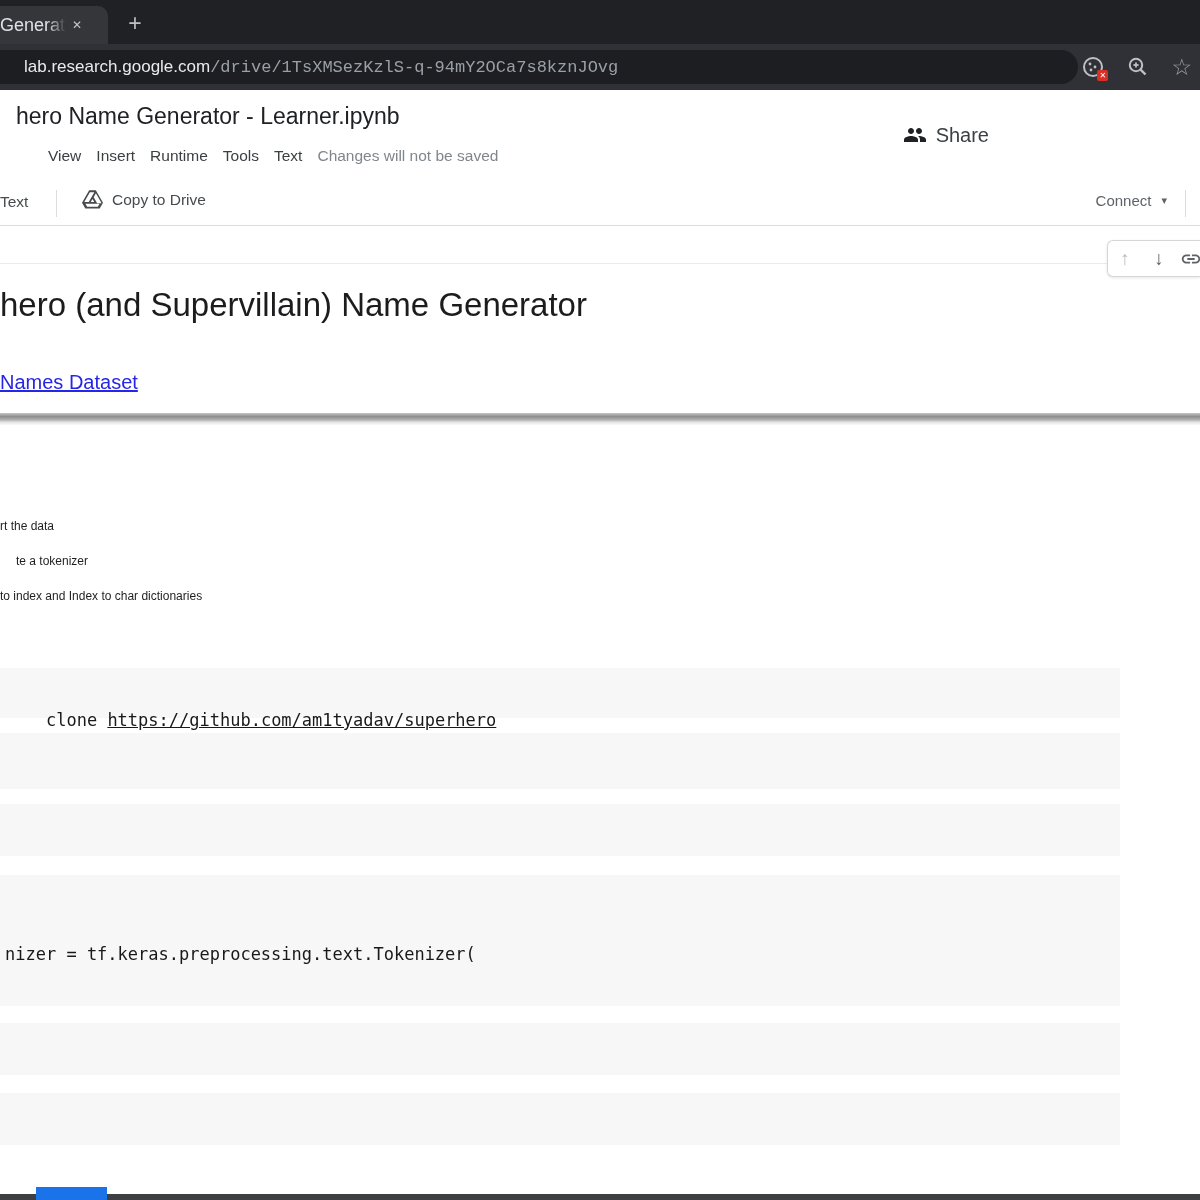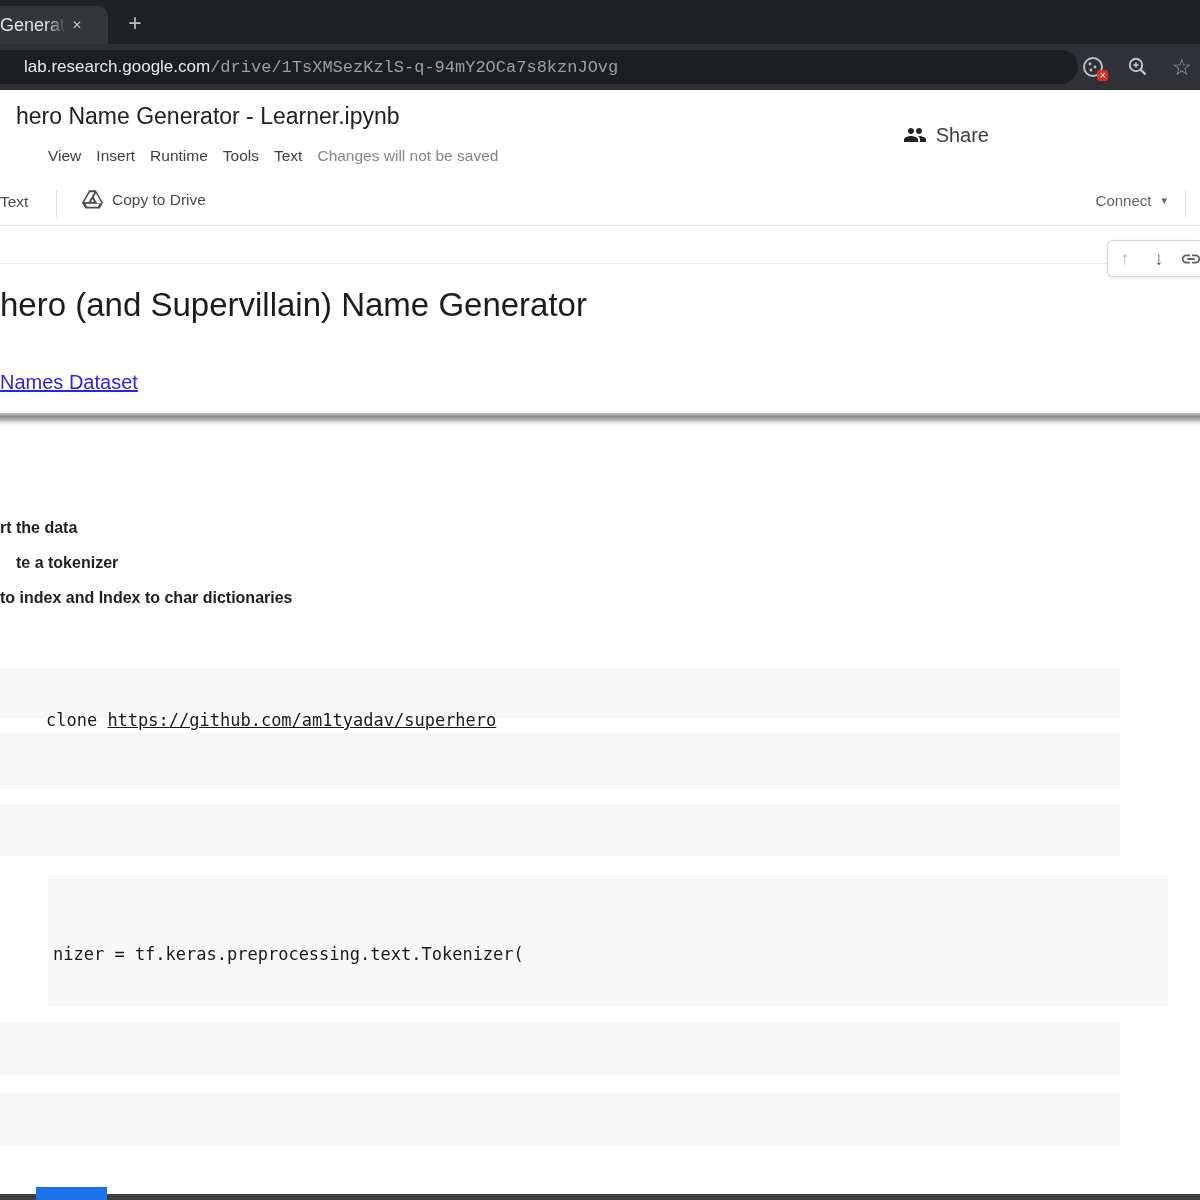--- a/index.html
+++ b/index.html
@@ -60,21 +60,21 @@
   .ct-icon { width:34px; text-align:center; font-size:19px; flex:0 0 auto; }
   .ct-up { color:#bcc0c3; }
   .ct-down { color:#5a5e62; }
   .ct-link { width:26px; height:22px; margin-left:2px; flex:0 0 auto; }
 
   
   .md-h1 { left:0; top:285px; font-size:33px; line-height:40px; color:#1c1c1e; font-weight:400; white-space:nowrap; }
   .md-link { left:0; top:371px; font-size:20px; color:#2626e6; text-decoration:underline; white-space:nowrap; }
   .divider-shadow { left:0; top:413px; width:1200px; height:12px;
                     background:linear-gradient(to bottom,#c6c6c6 0%,#8d8d8d 30%,#aFaFaF 55%,#e8e8e8 80%,#f9f9f9 100%); }
-  .md-line { left:0; font-size:16px; color:#1f1f1f; white-space:nowrap;font-weight:bold; }
+  .md-line { left:0; font-size:12px; color:#1f1f1f; white-space:nowrap; }
 
   
   .codebg { left:0; width:1120px; background:#f7f7f7; }
   .code { font-family:"DejaVu Sans Mono","Liberation Mono",monospace; font-size:17px; line-height:27px;
           color:#191919; white-space:pre; }
   .code-link { text-decoration:underline; color:#191919; }
   .str { color:#a8342c; }
 
   
   .bottombar { left:0; top:1194px; width:1200px; height:6px; background:#3d4043; }
@@ -180,21 +180,21 @@
 
 <div class="abs codebg" style="top:668px; height:50px;">
   <div class="code" style="position:absolute; left:5px; top:12px;">
     <span>clone </span><a class="code-link">https://github.com/am1tyadav/superhero</a>
   </div>
 </div>
 
 <div class="abs codebg" style="top:733px; height:56px;"></div>
 <div class="abs codebg" style="top:804px; height:52px;"></div>
 
-<div class="abs codebg" style="top:875px; height:131px;margin-left:48px;">
+<div class="abs codebg" style="top:875px; height:131px;">
   <div class="code" style="position:absolute; left:5px; top:12px;">
     <div><span>nizer = tf.keras.preprocessing.text.Tokenizer(</span></div>
     <div><span>filters=</span><span class="str">'!"#$%&amp;()*+,-./:;&lt;=&gt;?@[\\]^_`{|}~'</span><span>,</span></div>
     <div><span>split=</span><span class="str">'\n'</span><span>,</span></div>
   </div>
 </div>
 
 <div class="abs codebg" style="top:1023px; height:52px;"></div>
 <div class="abs codebg" style="top:1093px; height:52px;"></div>
 

